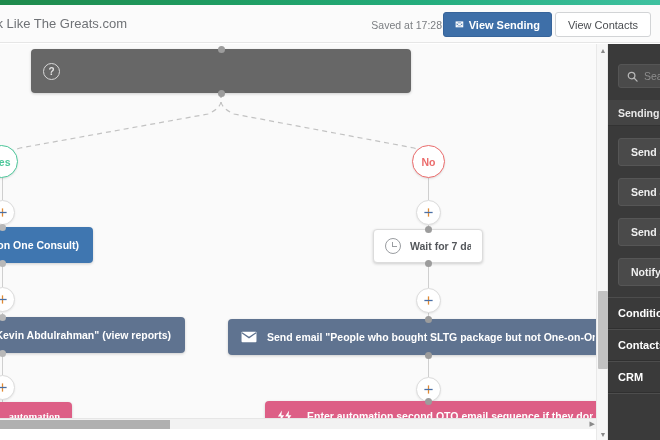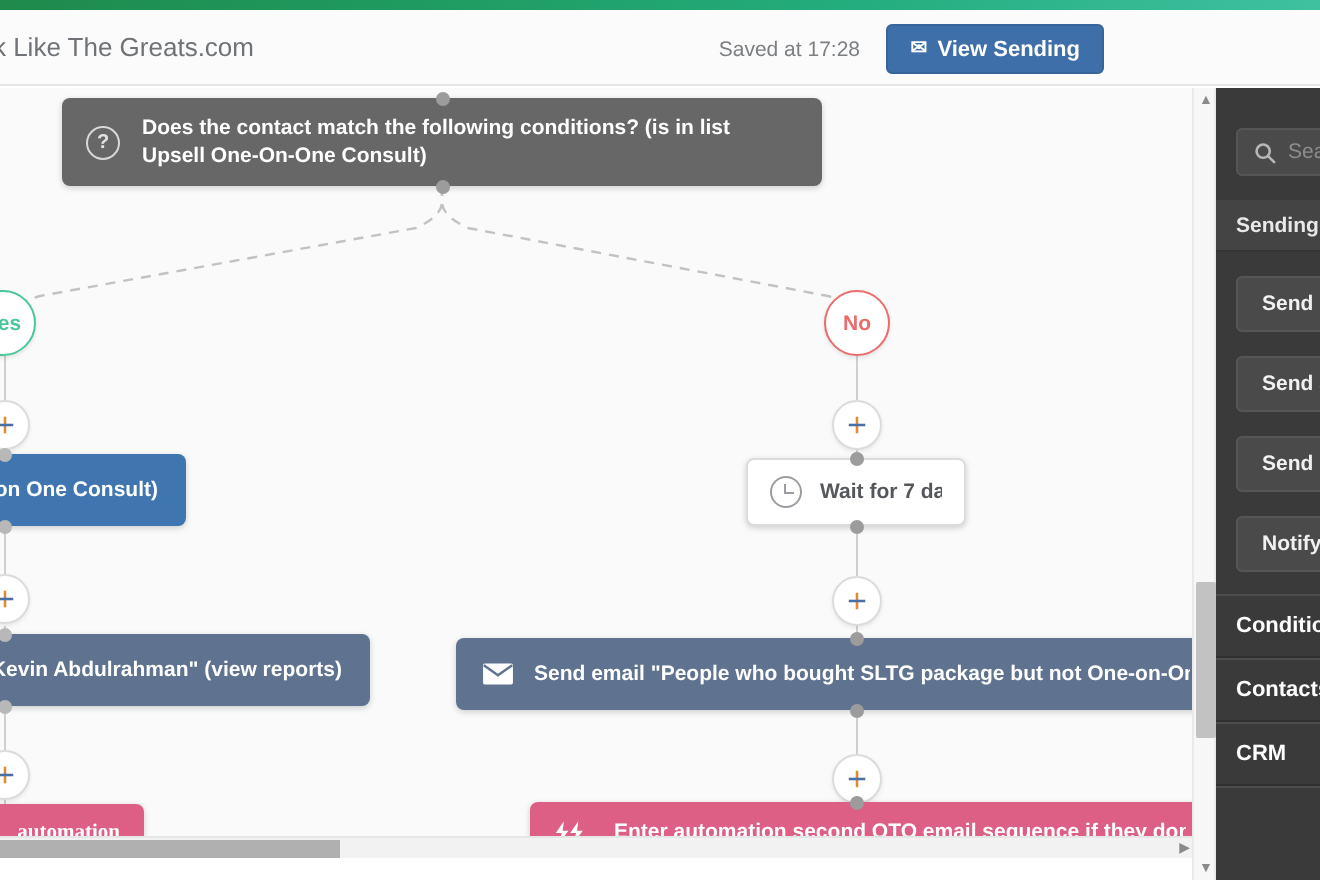--- a/index.html
+++ b/index.html
@@ -21,21 +21,21 @@
   .header {
     position: absolute; top: 5px; left: 0; width: 660px; height: 38px;
     background: #fbfbfb;
     border-bottom: 1px solid #e6e6e6;
   }
   .header-title {
     position: absolute; left: -18px; top: 11px;
     font-size: 13px; color: #6f7276; white-space: nowrap;
   }
   .saved-text {
-    position: absolute; right: 230px; top: 14px;
+    position: absolute; right: 218px; top: 14px;
     font-size: 10.5px; color: #7b7e82; white-space: nowrap;
   }
   .history-icon {
     position: absolute; right: 198px; top: 11px;
     width: 15px; height: 15px; color: #6b6e72;
   }
   .btn-primary {
     position: absolute; right: 108px; top: 7px;
     height: 25px; padding: 0 11px;
     background: #3e6fa8; border: 1px solid #37649a; border-radius: 3px;
@@ -250,20 +250,23 @@
         <path d="M1.1 3.4l1.3 3.1 3.1-1.1" stroke-linejoin="round"></path>
         <path d="M8 4.6v3.6l2.4 1.4" stroke-linecap="round"></path>
       </svg>
     </div>
 
     <div class="btn-primary">
       <span class="env">✉</span>
       <span>View Sending</span>
     </div>
 
+    <div class="btn-secondary">
+      <span>View Contacts</span>
+    </div>
   </div>
 
   <div class="canvas">
 
     <svg class="branch-svg" width="597" height="385">
       <path d="M221 49 L221 57 Q221 64 208 70 L20 104 Q2 109 2 118" fill="none" stroke="#c2c2c2" stroke-width="1.2" stroke-dasharray="5,4"></path>
       <path d="M221 49 L221 57 Q221 64 234 70 L414 104 Q428 109 428 118" fill="none" stroke="#c2c2c2" stroke-width="1.2" stroke-dasharray="5,4"></path>
     </svg>
 
     <div class="vline" style="left:428px; top:134px; height:22px;"></div>
@@ -275,21 +278,20 @@
 
     <div class="vline" style="left:2px; top:134px; height:22px;"></div>
     <div class="vline" style="left:2px; top:181px; height:6px;"></div>
     <div class="vline" style="left:2px; top:219px; height:24px;"></div>
     <div class="vline" style="left:2px; top:269px; height:8px;"></div>
     <div class="vline" style="left:2px; top:309px; height:22px;"></div>
     <div class="vline" style="left:2px; top:347px; height:13px;"></div>
 
     <div class="node node-condition">
       <div class="nicon qmark">?</div>
-      <div class="ntext">Does the contact match the following conditions? (is in list Upsell One-On-One Consult)</div>
     </div>
     <div class="dot" style="left:218px; top:1.5px;"></div>
     <div class="dot" style="left:218px; top:45.5px;"></div>
 
     <div class="branch branch-yes">
       <span>Yes</span>
     </div>
 
     <div class="branch branch-no">
       <span>No</span>

